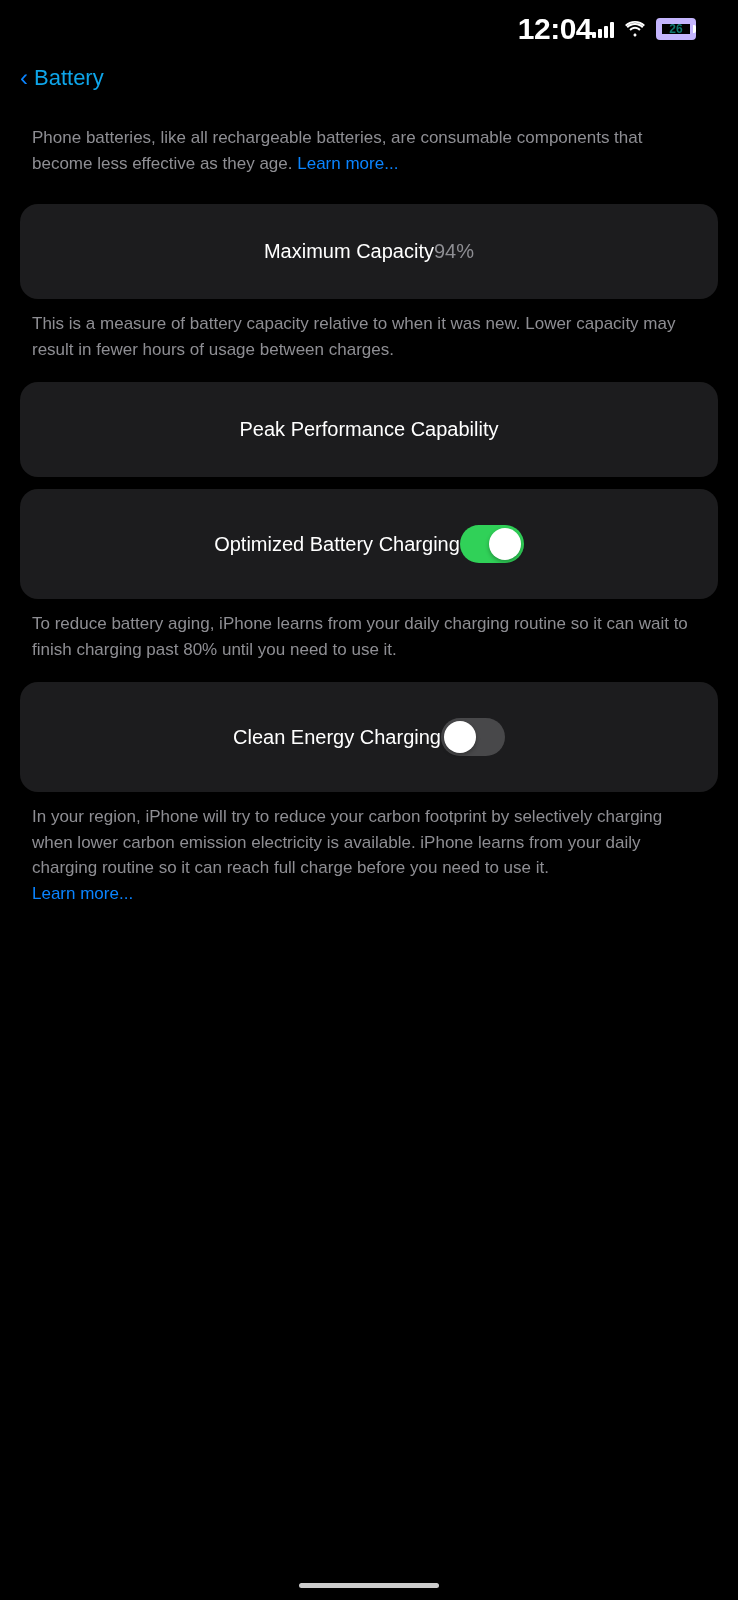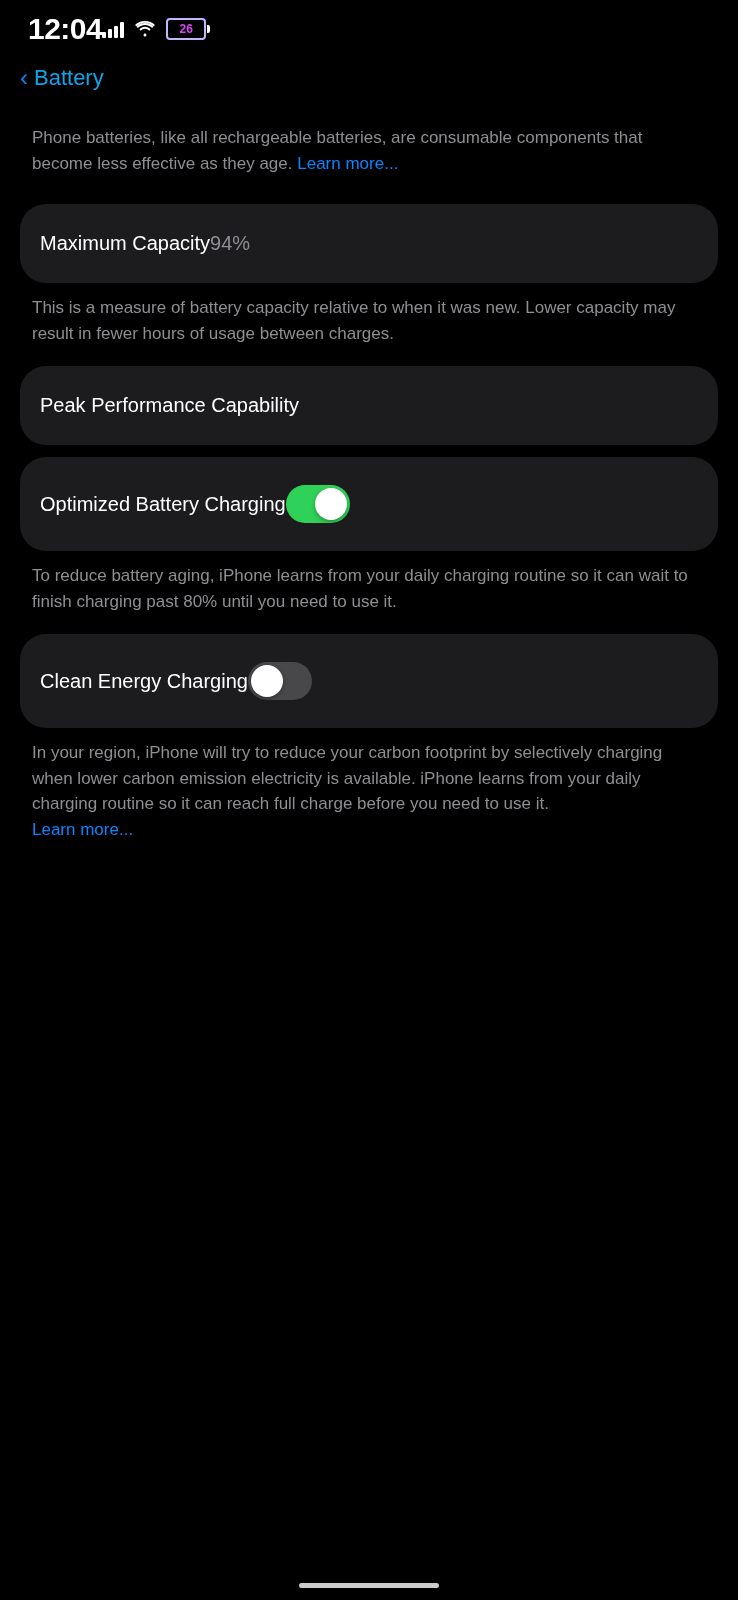--- a/index.html
+++ b/index.html
@@ -14,23 +14,23 @@
       font-family: -apple-system, 'SF Pro Display', 'Helvetica Neue', Arial, sans-serif;
       width: 738px;
       min-height: 1600px;
       position: relative;
       overflow-x: hidden;
     }
 
     
     .status-bar {
       display: flex;
-      justify-content: flex-start;
-      align-items: center;
-      padding: 14px 28px 10px;
+      justify-content: flex-end;
+      align-items: center;
+      padding: 14px 42px 10px;
       height: 54px;
     }
 
     .status-time {
       font-size: 30px;
       font-weight: 600;
       color: #ffffff;
       letter-spacing: -0.5px;
     }
 
@@ -62,26 +62,26 @@
       width: 22px;
       height: 16px;
       display: flex;
       align-items: center;
       justify-content: center;
     }
 
     .battery-status {
       display: flex;
       align-items: center;
-      border: 2px solid #c4b5fd;
+      border: 6px solid #c4b5fd;
       border-radius: 4px;
       padding: 2px 4px;
       font-size: 12px;
       font-weight: 600;
-      color: #d946ef;
+      color: #0f766e;
       position: relative;
       height: 22px;
       min-width: 40px;
       justify-content: center;
     }
 
     .battery-status::after {
       content: '';
       position: absolute;
       right: -6px;
@@ -143,26 +143,26 @@
     }
 
     .description-text a, .link-text {
       color: #0a84ff;
       text-decoration: none;
     }
 
     
     .settings-card {
       background-color: #1c1c1e;
-      border-radius: 26px;
-      padding: 28px 20px;
+      border-radius: 18px;
+      padding: 36px 20px;
       margin-bottom: 12px;
       display: flex;
       align-items: center;
-      justify-content: flex-start;
+      justify-content: center;
     }
 
     .settings-card-label {
       font-size: 20px;
       font-weight: 400;
       color: #ffffff;
     }
 
     .capacity-value {
       font-size: 20px;

